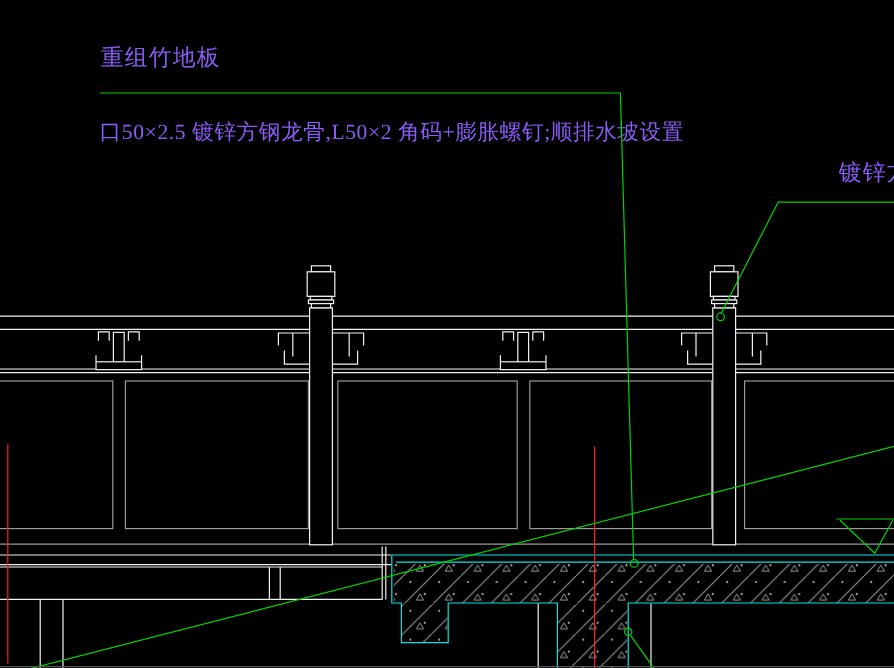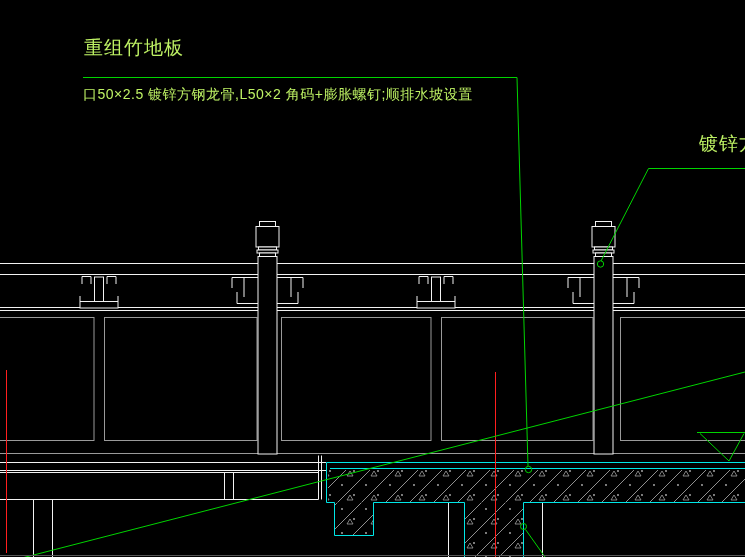--- a/index.html
+++ b/index.html
@@ -7,26 +7,26 @@
     position:relative;
     width:745px;height:557px;
     background:#000;
     overflow:hidden;
     font-family:"DejaVu Sans",sans-serif;
   }
   .canvas svg{position:absolute;left:0;top:0;z-index:2;pointer-events:none;}
   .label{
     position:absolute;
     z-index:1;
-    color:#bef264;
+    color:#8b5cf6;
     white-space:nowrap;
-    font-family:Liberation Sans, sans-serif;
+    font-family:Liberation Serif, serif;
   }
   .label-floor{left:84px;top:35px;font-size:19px;letter-spacing:1px;}
-  .label-keel{left:83px;top:86px;font-size:14px;letter-spacing:.5px;}
+  .label-keel{left:83px;top:98px;font-size:18px;letter-spacing:.5px;}
   .label-handrail{left:699px;top:131px;font-size:19px;letter-spacing:1px;}
 </style>
 </head>
 <body>
 
 <div class="canvas">
 
   <div class="label label-floor">重组竹地板</div>
   <div class="label label-keel">口50×2.5 镀锌方钢龙骨,L50×2 角码+膨胀螺钉;顺排水坡设置</div>
   <div class="label label-handrail">镀锌方</div>

